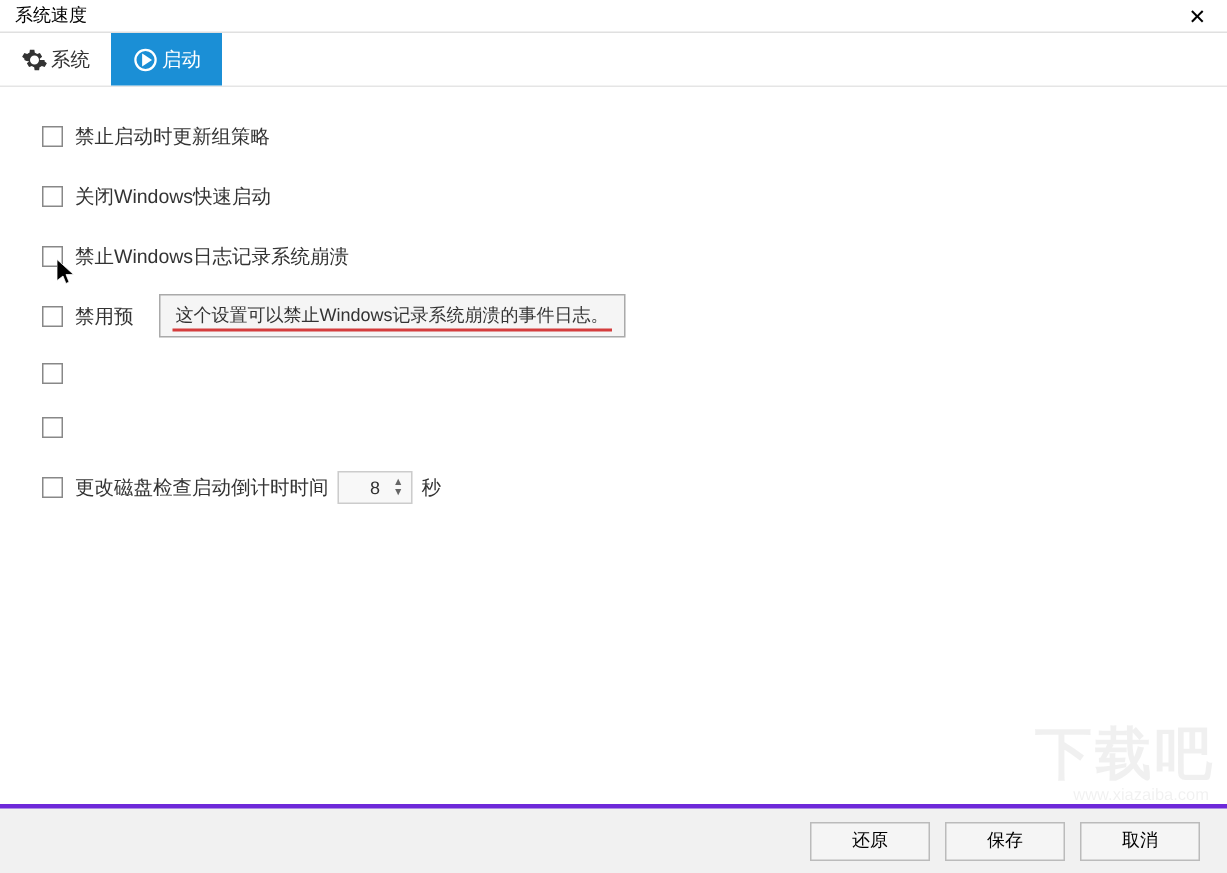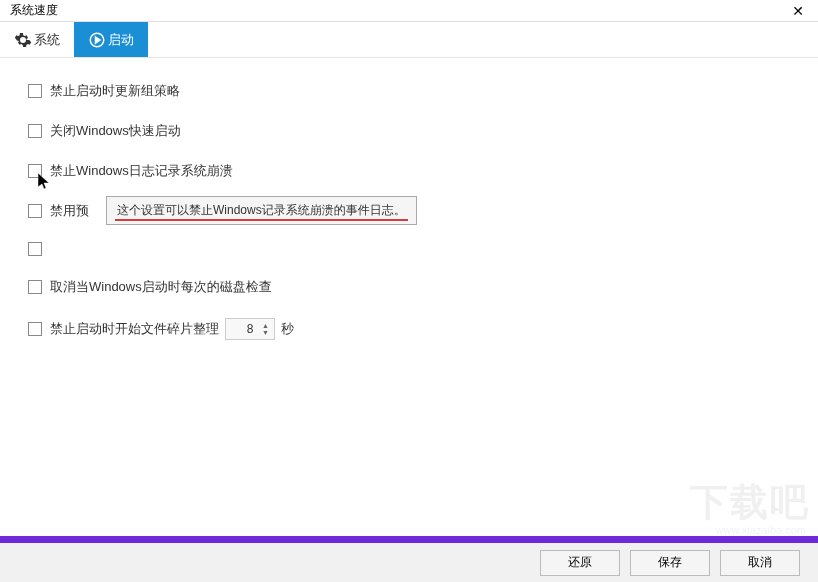--- a/index.html
+++ b/index.html
@@ -131,21 +131,21 @@
       top: 173px;
       z-index: 11;
     }
     .footer {
       position: absolute;
       bottom: 0;
       left: 0;
       right: 0;
       height: 46px;
       background: #f1f1f1;
-      border-top: 7px solid #6d28d9;
+      border-top: 3px solid #6d28d9;
       display: flex;
       align-items: center;
       justify-content: flex-end;
       padding: 0 18px;
       gap: 10px;
     }
     .btn {
       width: 80px;
       height: 26px;
       border: 1px solid #bbb;
@@ -217,25 +217,24 @@
   </div>
   <div class="option-row">
     <div class="checkbox"></div>
     <span class="option-label">禁用预</span>
   </div>
   <div class="option-row">
     <div class="checkbox"></div>
   </div>
   <div class="option-row">
     <div class="checkbox"></div>
-    <span class="option-label">取消当Windows启动时每次的磁盘检查</span>
-  </div>
-  <div class="option-row">
-    <div class="checkbox"></div>
-    <span class="option-label">禁止启动时开始文件碎片整理</span>
+  </div>
+  <div class="option-row">
+    <div class="checkbox"></div>
+    <span class="option-label">更改磁盘检查启动倒计时时间</span>
     <div class="spinner">
       <span>8</span>
       <div class="spinner-arrows">
         <span>▲</span>
           <span>▼</span>
       </div>
     </div>
     <span>秒</span>
   </div>
 </div>

